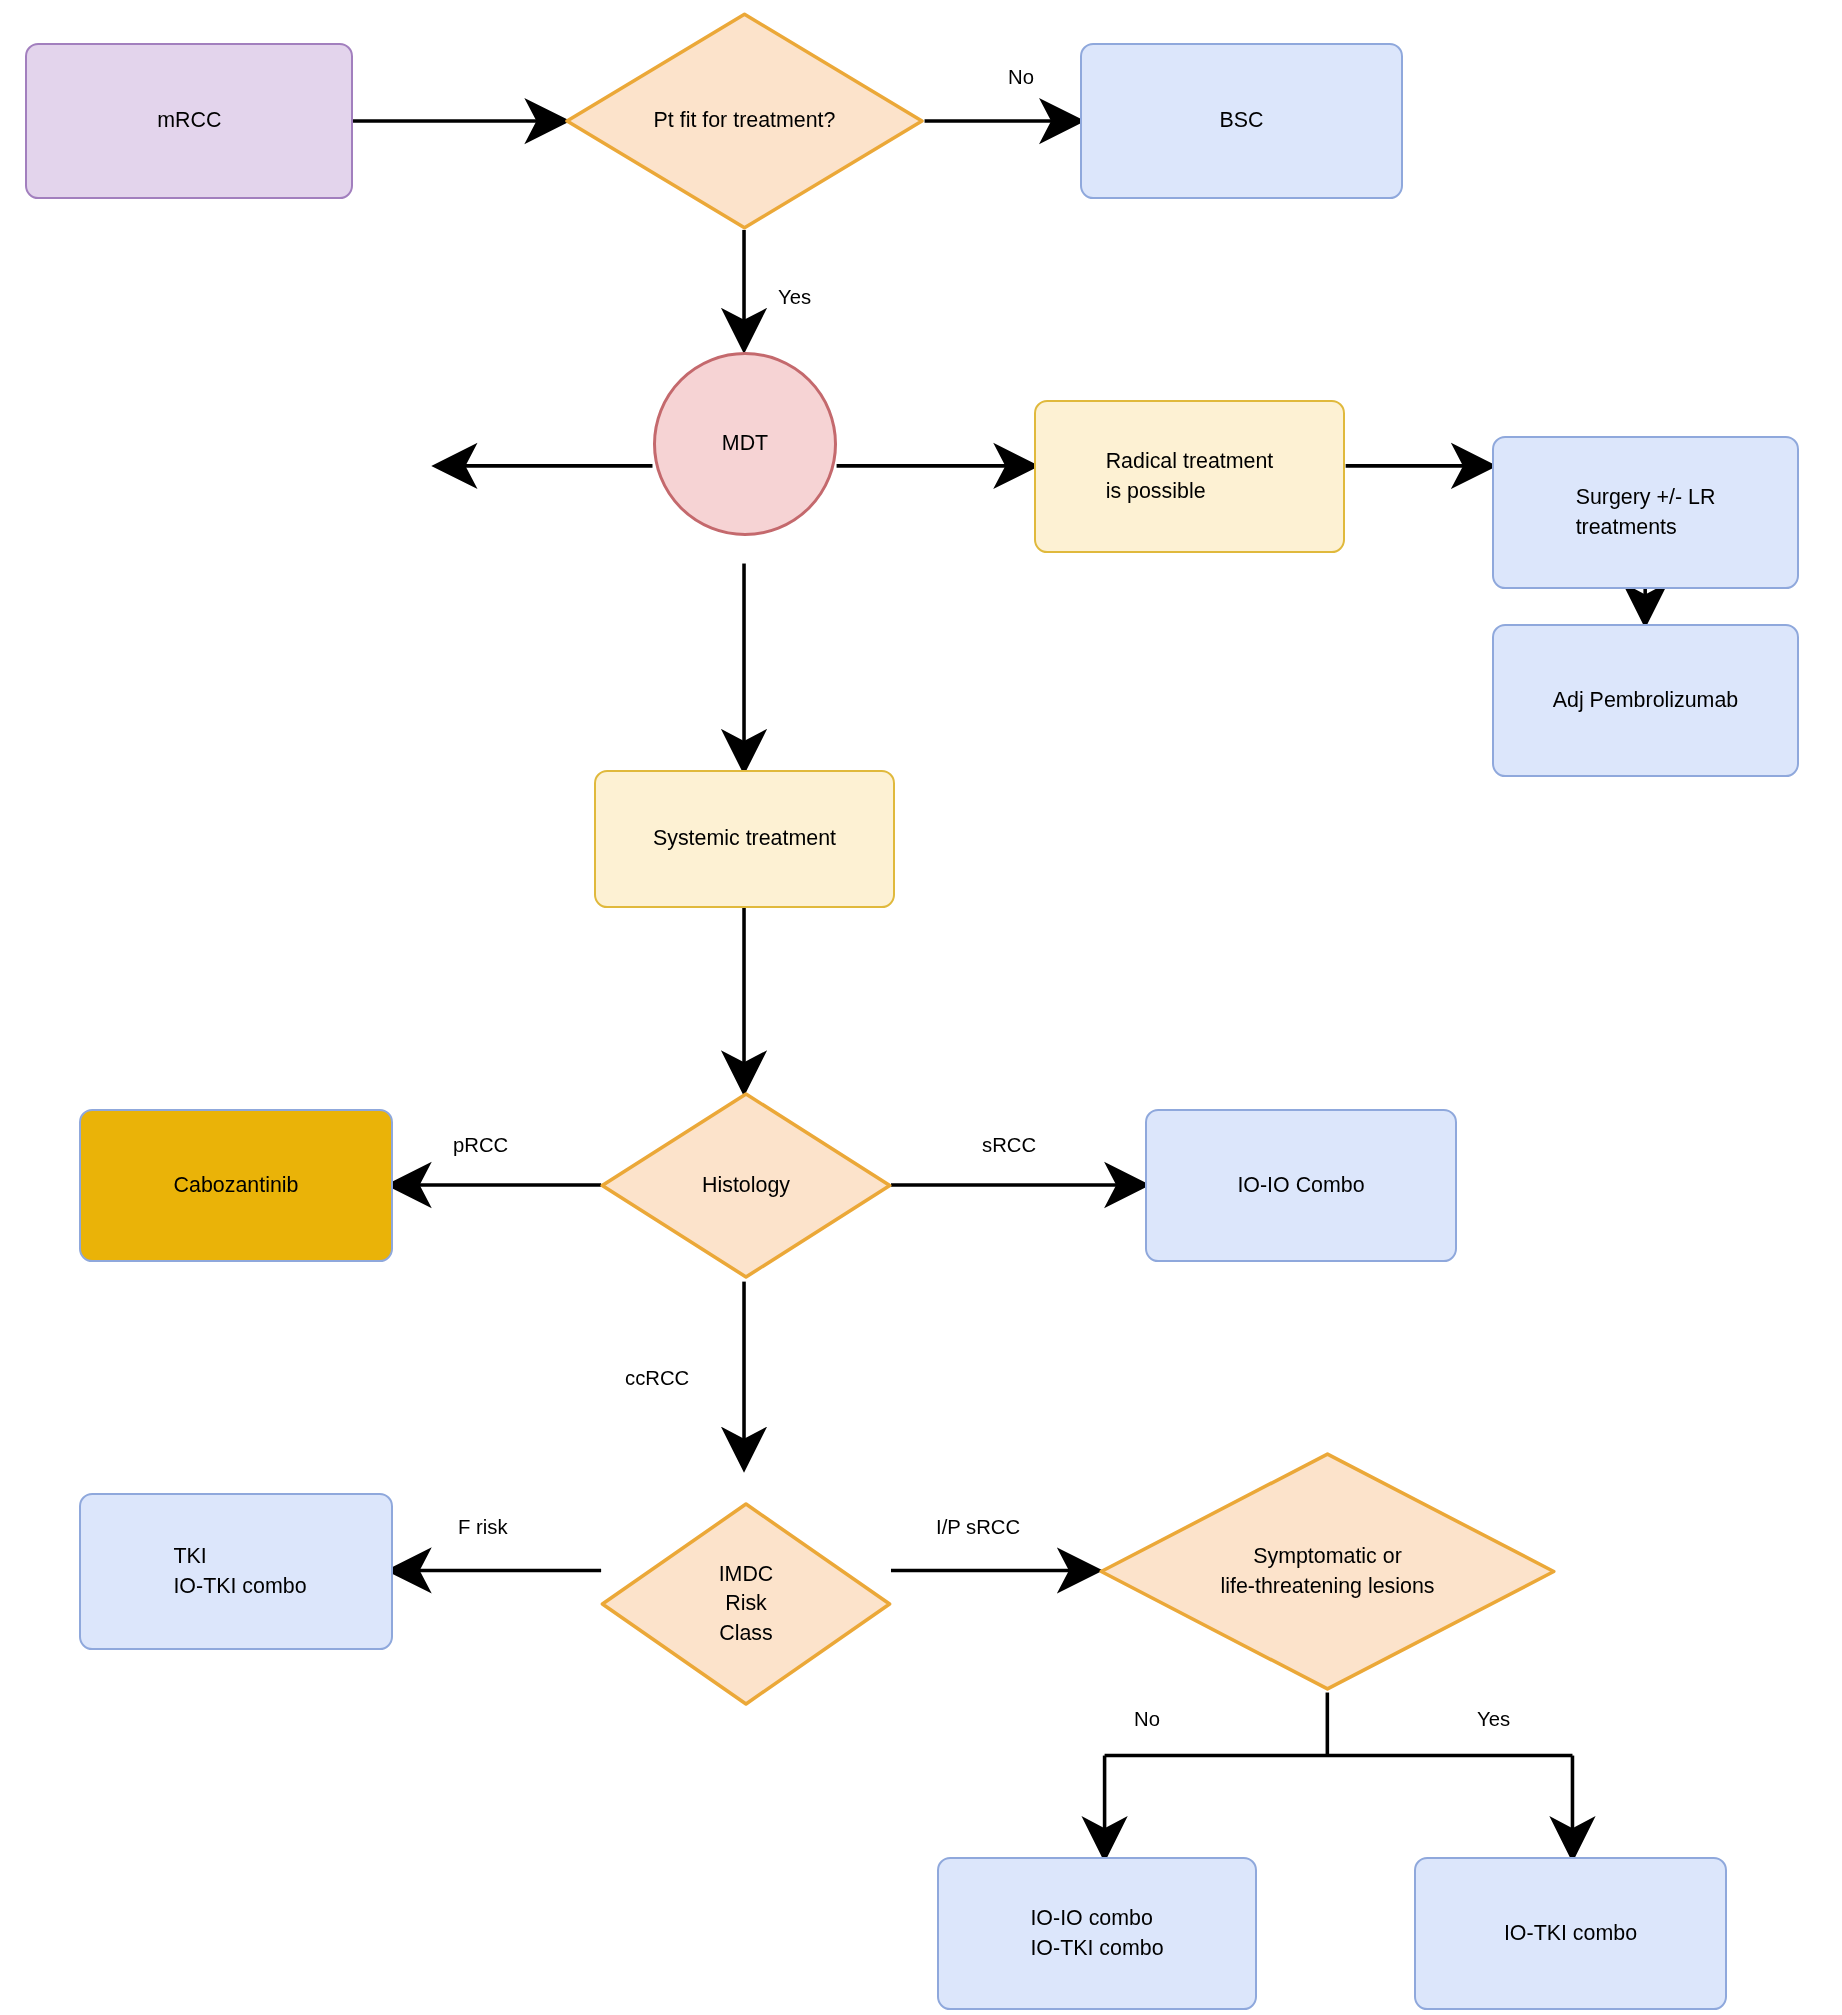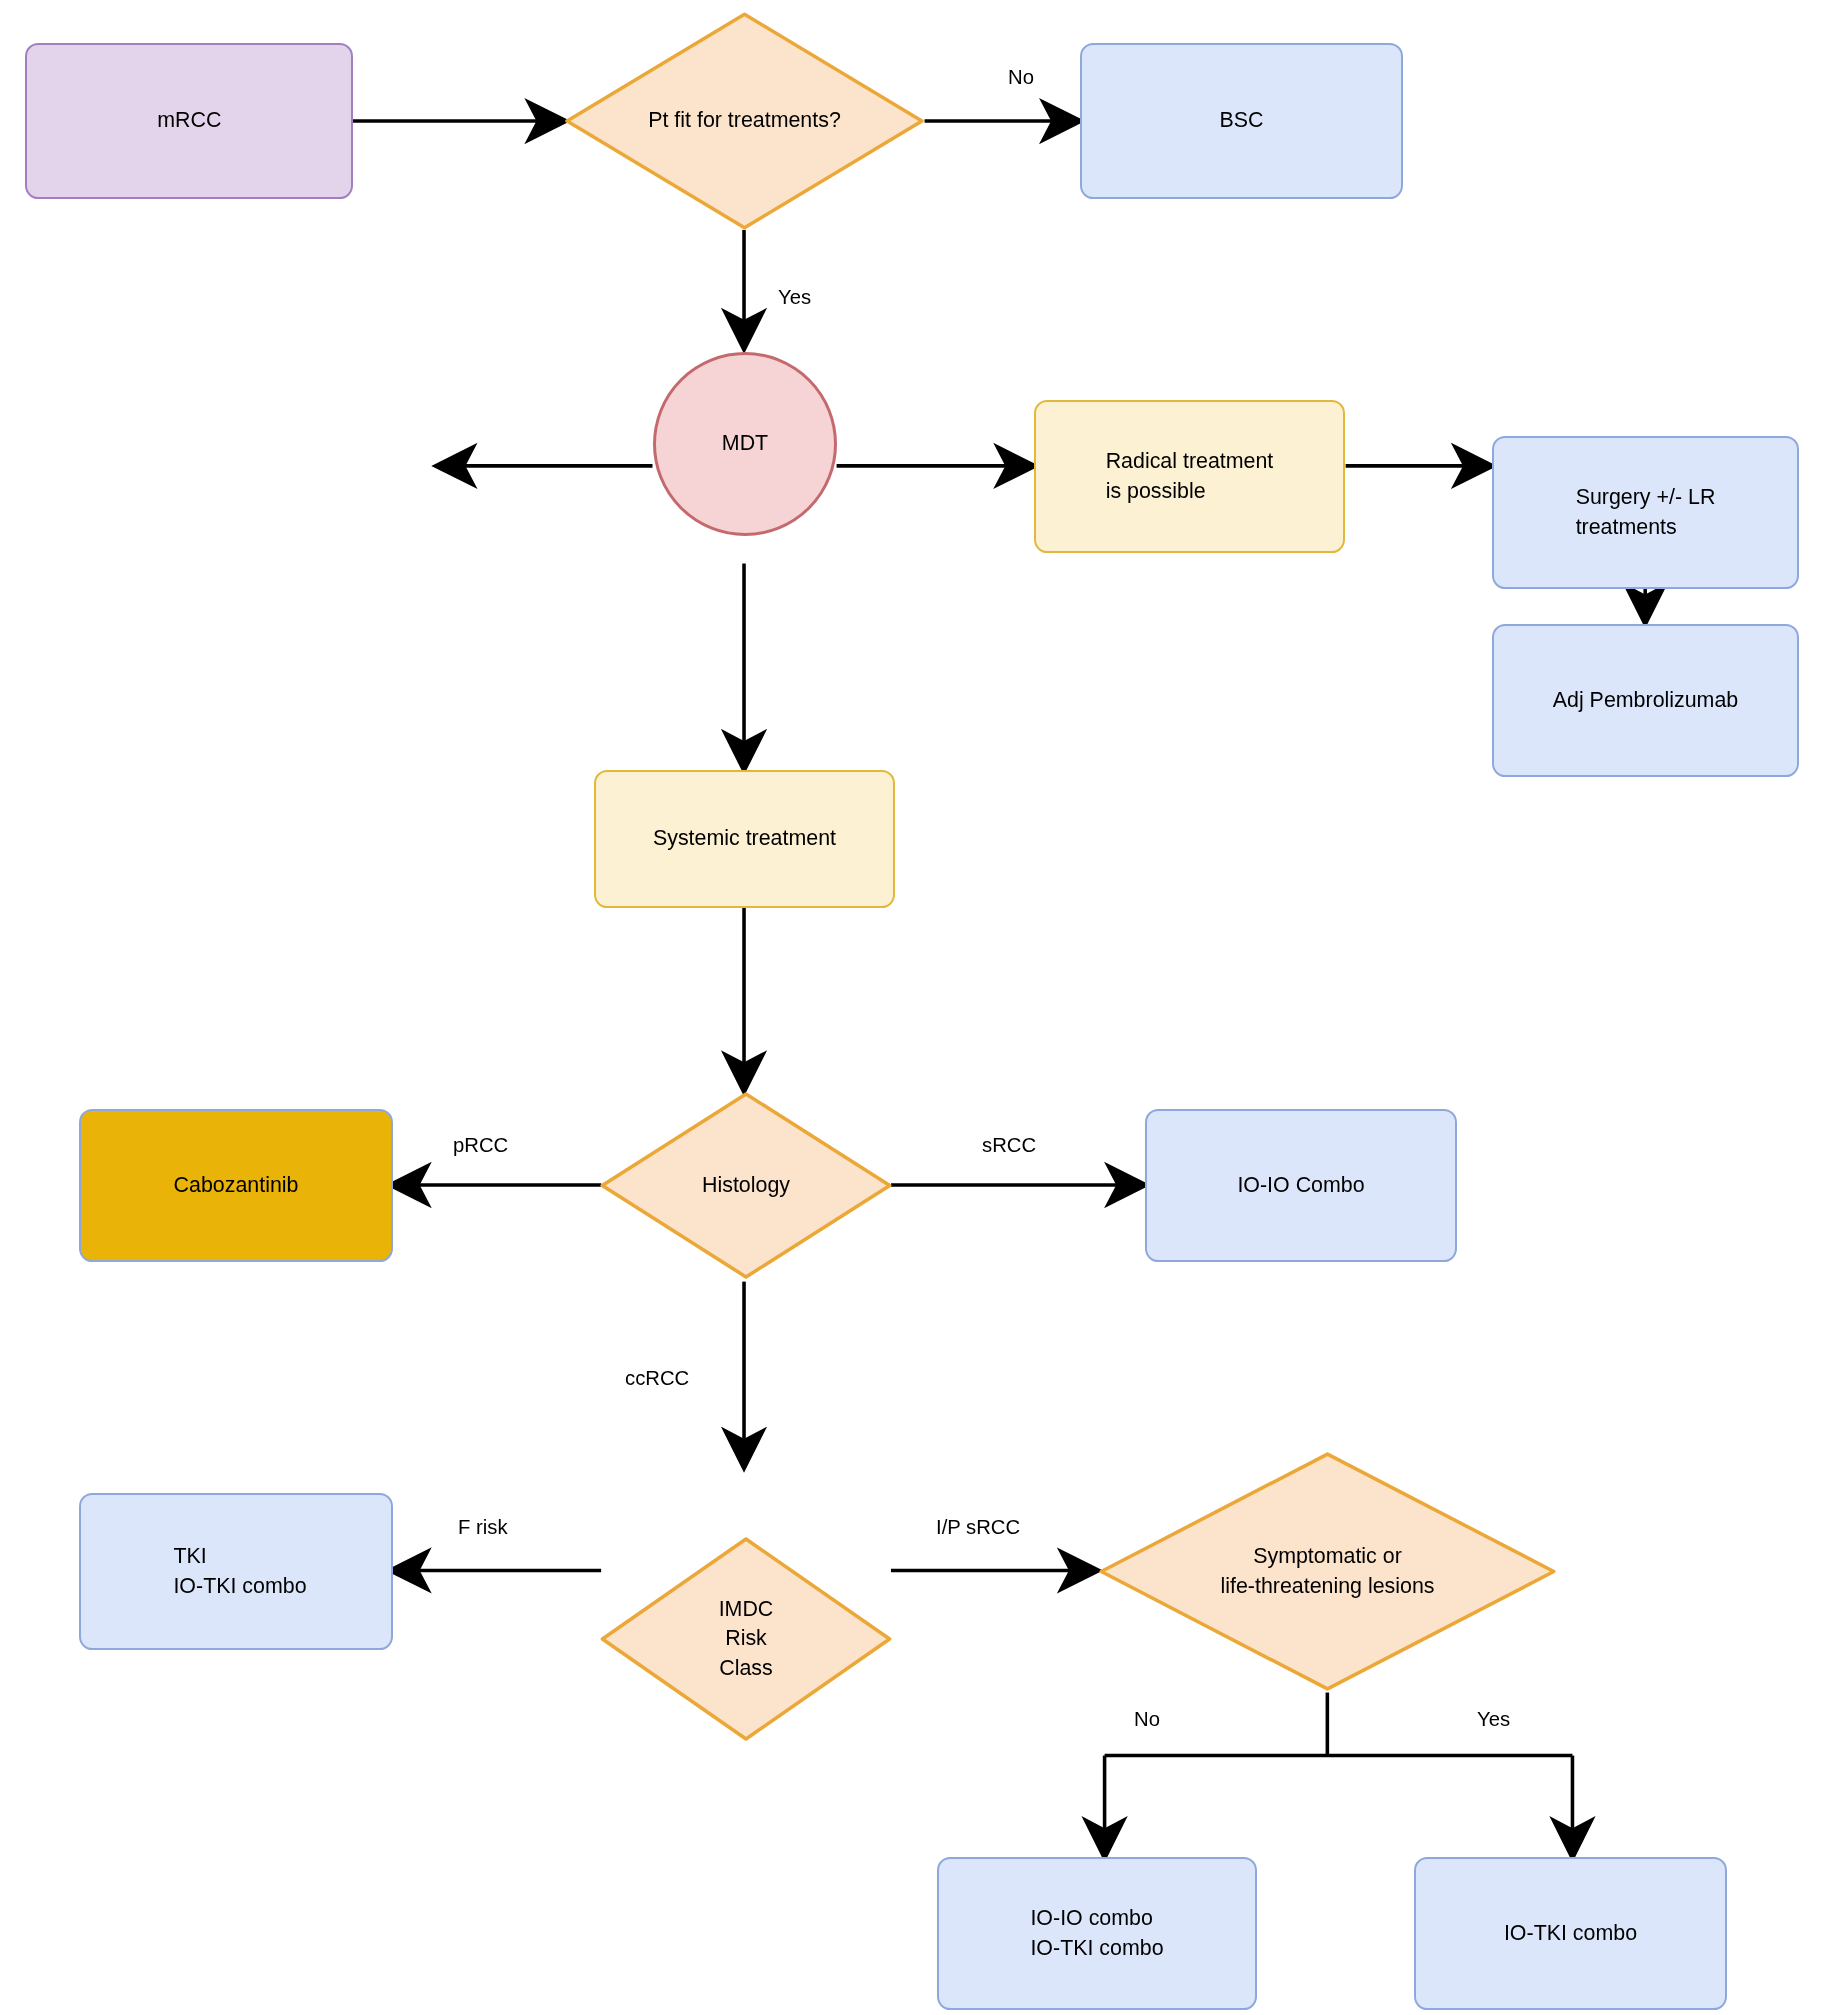--- a/index.html
+++ b/index.html
@@ -69,21 +69,21 @@
   </svg>
 
   <div class="node rect" style="left:25.4px;top:43px;width:328px;height:156px;background:#e3d4ec;border-color:#a27fbe;">
     <span class="lbl t42">mRCC</span>
   </div>
 
   <div class="diamond-wrap" style="left:564px;top:11.2px;width:361px;height:220px;">
     <svg width="361" height="220" viewBox="0 0 710 432">
       <polygon points="355,6 704,216 355,426 6,216" fill="#fce3cb" stroke="#eba838" stroke-width="7" stroke-linejoin="round"></polygon>
     </svg>
-    <div class="diamond-txt t42">Pt fit for treatments?</div>
+    <div class="diamond-txt t42">Pt fit for treatment?</div>
   </div>
 
   <div class="node rect" style="left:1080px;top:43px;width:323px;height:156px;background:#dce6fb;border-color:#8fa8dc;">
     <span class="lbl t42">BSC</span>
   </div>
 
   <div class="circle" style="left:653px;top:352px;width:184px;height:184px;background:#f6d3d4;border:3.1px solid #c4696d;box-sizing:border-box;">
     <span class="lbl t42">MDT</span>
   </div>
 
@@ -114,21 +114,21 @@
   </div>
 
   <div class="node rect" style="left:79px;top:1109px;width:314px;height:153px;background:#eab308;border-color:#8fa8dc;">
     <span class="lbl t42">Cabozantinib</span>
   </div>
 
   <div class="node rect" style="left:1145px;top:1109px;width:312px;height:153px;background:#dce6fb;border-color:#8fa8dc;">
     <span class="lbl t42">IO-IO Combo</span>
   </div>
 
-  <div class="diamond-wrap" style="left:599px;top:1536px;width:294px;height:206px;">
+  <div class="diamond-wrap" style="left:599px;top:1501px;width:294px;height:206px;">
     <svg width="294" height="206" viewBox="0 0 578 406">
       <polygon points="289,6 572,203 289,400 6,203" fill="#fce3cb" stroke="#eba838" stroke-width="7" stroke-linejoin="round"></polygon>
     </svg>
     <div class="diamond-txt t42">IMDC
 Risk
 Class</div>
   </div>
 
   <div class="node rect" style="left:79px;top:1493px;width:314px;height:157px;background:#dce6fb;border-color:#8fa8dc;padding-left:8px;">
     <span class="lbl t42">TKI

